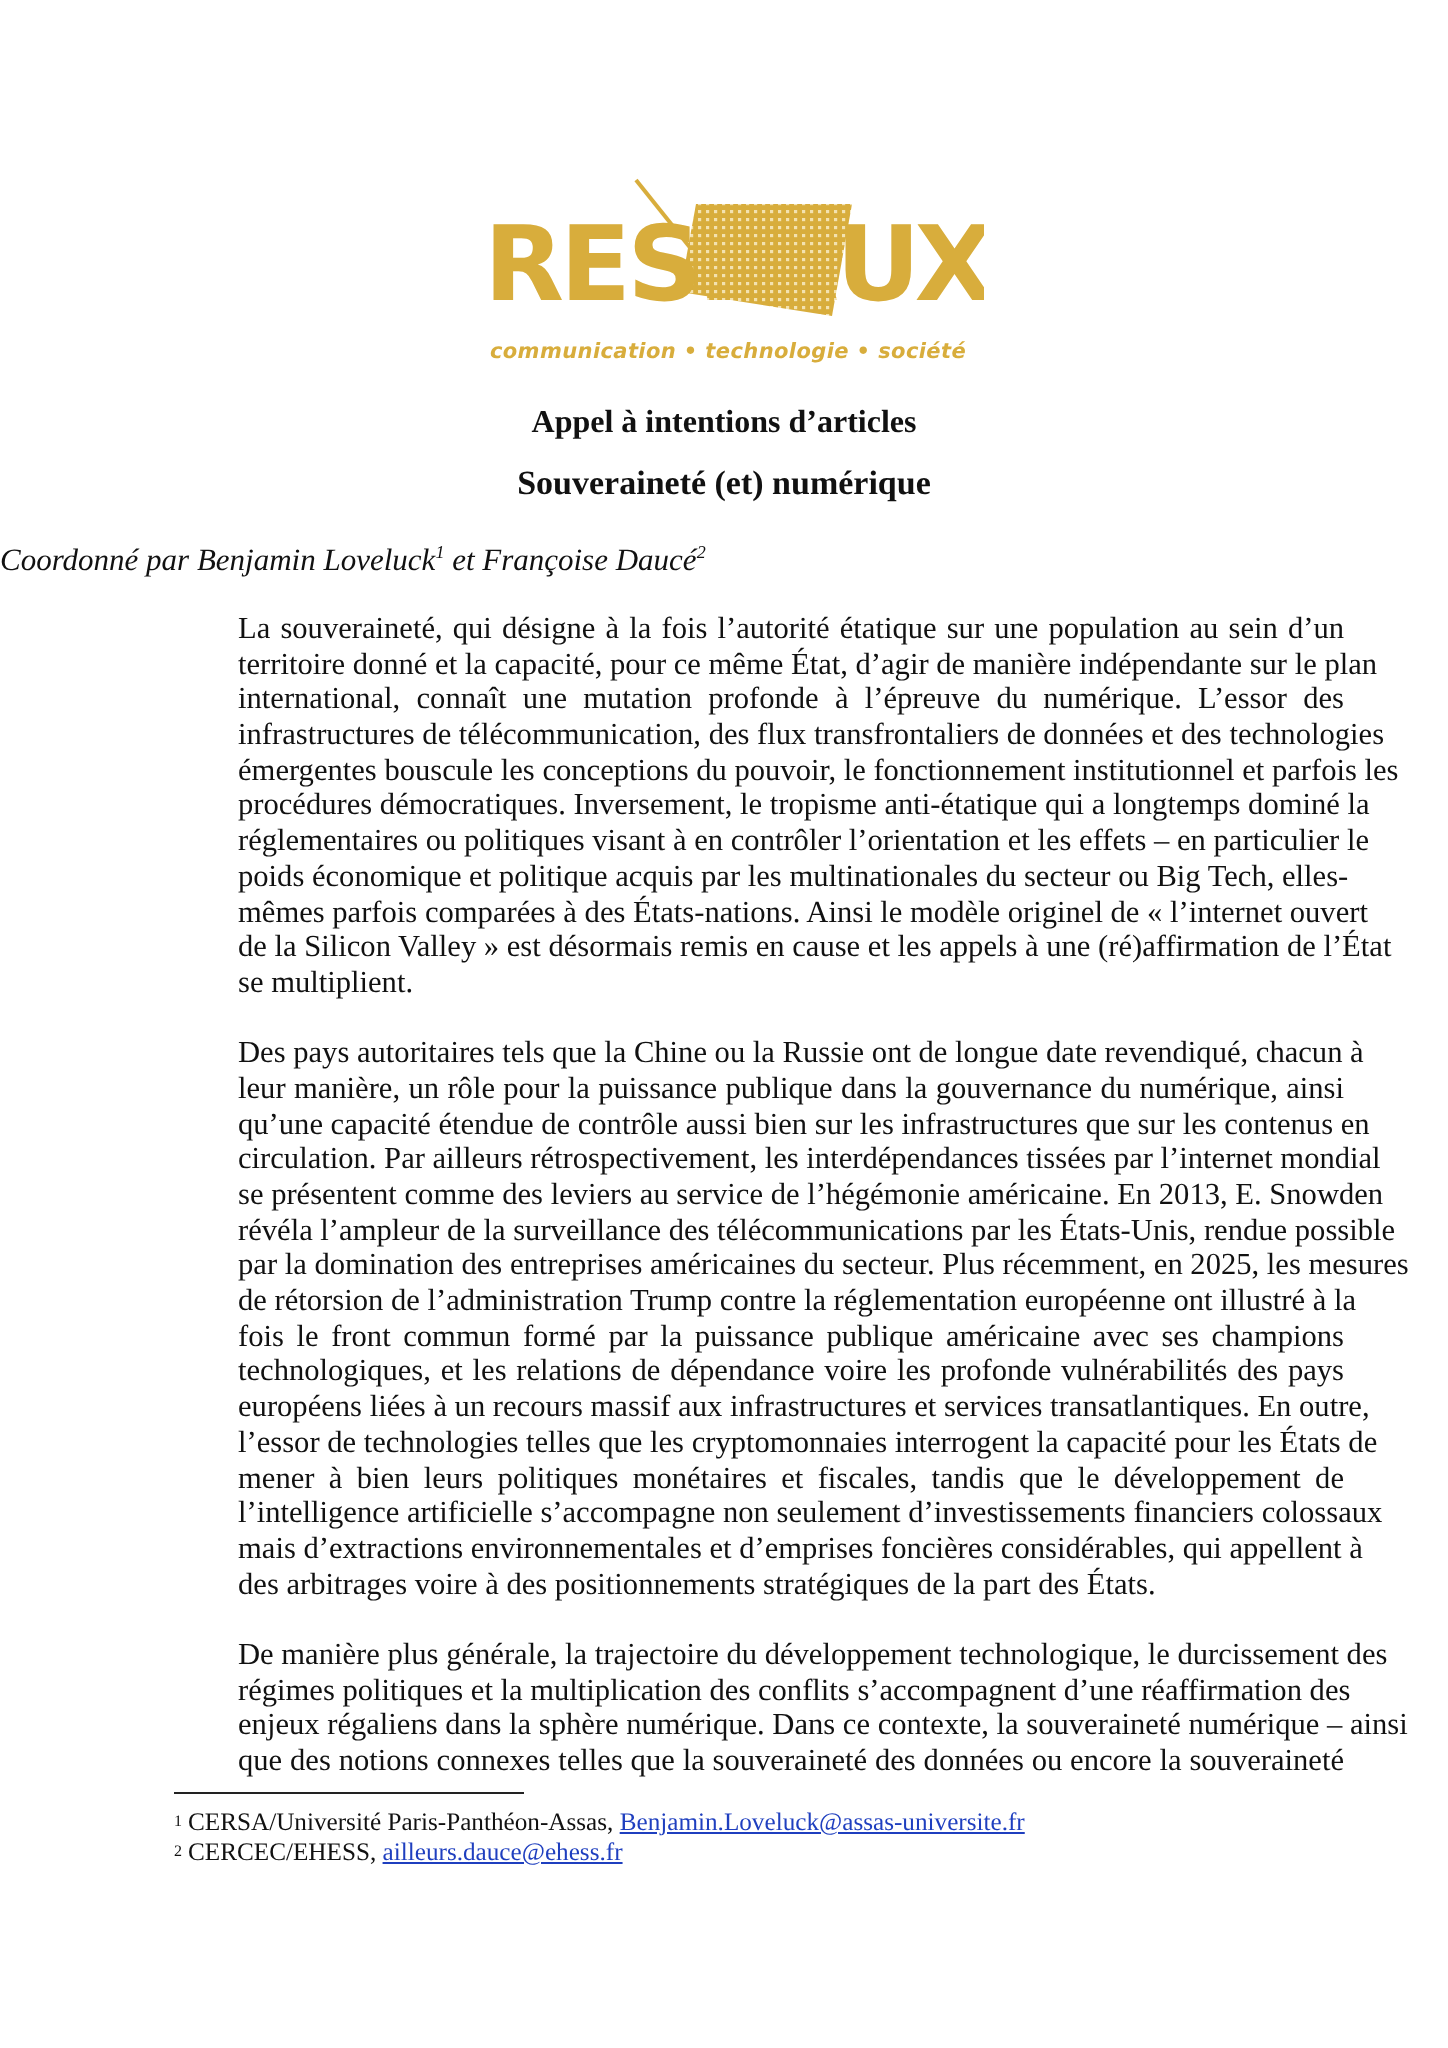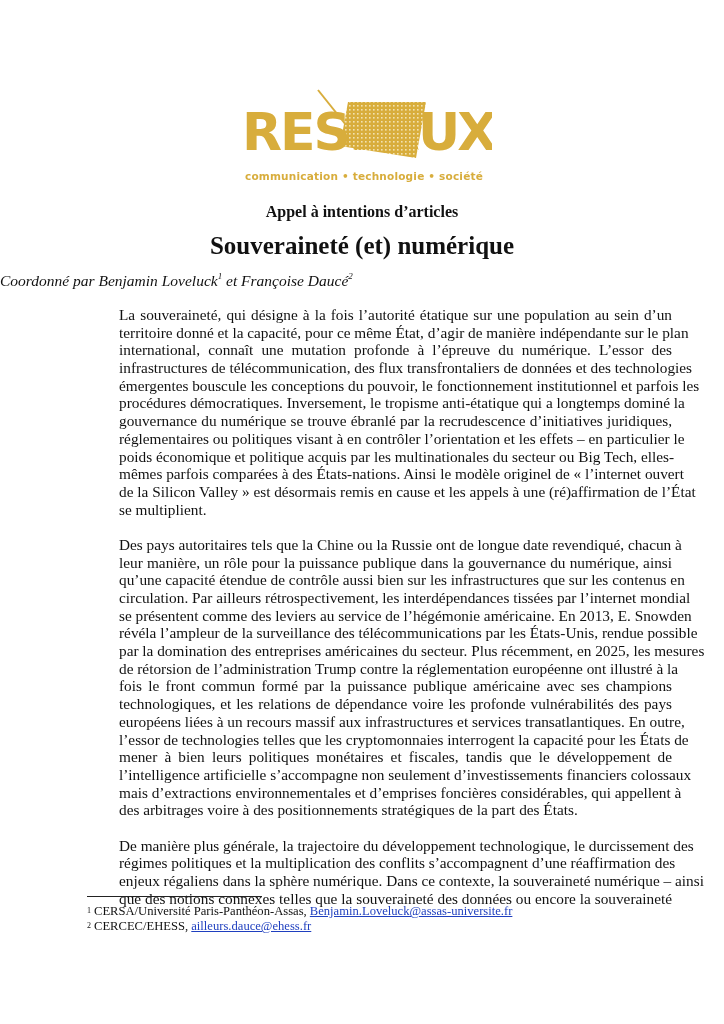--- a/index.html
+++ b/index.html
@@ -3,25 +3,25 @@
   <meta charset="utf-8">
   <style>
     html, body { margin: 0; padding: 0; background: #ffffff; }
     body { width: 724px; height: 1024px; position: relative; overflow: hidden; }
     .page { position: absolute; left: 0; top: 0; width: 724px; height: 860px; background: #fff; }
     .logo { position: absolute; left: 236px; top: 88px; width: 256px; height: 100px; }
     .logo svg { width: 256px; height: 70px; display: block; }
     .tagline {
       position: absolute; left: 0; top: 82px; width: 256px; text-align: center;
       font-family: "DejaVu Sans", sans-serif; font-weight: bold; font-size: 10.5px;
-      color: #d8ad3c; letter-spacing: 0.2px;
+      color: #d8ad3c; letter-spacing: 0.2px; font-style: italic;
     }
     .serif { font-family: "Liberation Serif", serif; color: #111; }
     .kicker { position: absolute; left: 0; width: 724px; top: 203px; text-align: center; font-weight: bold; font-size: 16px; }
-    .title { position: absolute; left: 0; width: 724px; top: 232px; text-align: center; font-weight: bold; font-size: 25px; }
+    .title { position: absolute; left: 0; width: 724px; top: 232px; text-align: center; font-weight: bold; font-size: 17px; }
     .byline { position: absolute; left: 0; width: 724px; top: 272px; font-style: italic; font-size: 15.5px; }
     sup { font-size: 9px; vertical-align: top; position: relative; top: -1px; }
     .body { position: absolute; left: 87px; width: 553px; top: 306px; font-size: 15.3px; line-height: 17.7px; margin-left: 32px; }
     .para { margin: 0 0 17.7px 0; }
     .line { display: block; text-align: justify; text-align-last: justify; white-space: nowrap; height: 17.7px; }
     .line.last { text-align-last: left; }
     .rule { position: absolute; left: 87px; top: 896px; width: 175px; height: 0; border-top: 1px solid #222; }
     .footnotes { position: absolute; left: 87px; top: 904px; font-size: 12.6px; line-height: 15px; }
     .fn { white-space: nowrap; }
     .fn sup { font-size: 8px; top: -1px; margin-right: 3px; }
@@ -56,21 +56,20 @@
   </div>
 
   <div class="body serif">
     <div class="para">
       <span class="line">La souveraineté, qui désigne à la fois l’autorité étatique sur une population au sein d’un</span>
       <span class="line">territoire donné et la capacité, pour ce même État, d’agir de manière indépendante sur le plan</span>
       <span class="line">international, connaît une mutation profonde à l’épreuve du numérique. L’essor des</span>
       <span class="line">infrastructures de télécommunication, des flux transfrontaliers de données et des technologies</span>
       <span class="line">émergentes bouscule les conceptions du pouvoir, le fonctionnement institutionnel et parfois les</span>
       <span class="line">procédures démocratiques. Inversement, le tropisme anti-étatique qui a longtemps dominé la</span>
-      <span class="line">gouvernance du numérique se trouve ébranlé par la recrudescence d’initiatives juridiques,</span>
       <span class="line">réglementaires ou politiques visant à en contrôler l’orientation et les effets – en particulier le</span>
       <span class="line">poids économique et politique acquis par les multinationales du secteur ou Big Tech, elles-</span>
       <span class="line">mêmes parfois comparées à des États-nations. Ainsi le modèle originel de « l’internet ouvert</span>
       <span class="line">de la Silicon Valley » est désormais remis en cause et les appels à une (ré)affirmation de l’État</span>
       <span class="line last">se multiplient.</span>
     </div>
     <div class="para">
       <span class="line">Des pays autoritaires tels que la Chine ou la Russie ont de longue date revendiqué, chacun à</span>
       <span class="line">leur manière, un rôle pour la puissance publique dans la gouvernance du numérique, ainsi</span>
       <span class="line">qu’une capacité étendue de contrôle aussi bien sur les infrastructures que sur les contenus en</span>

